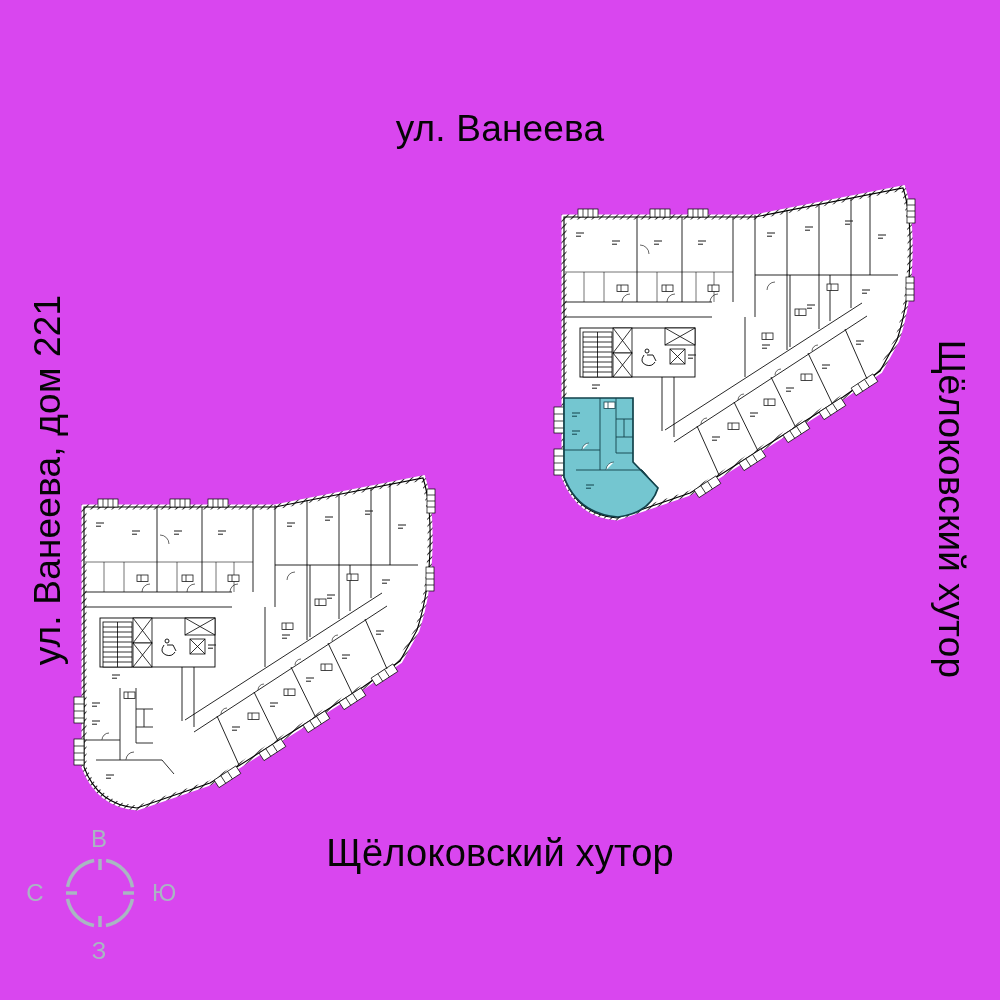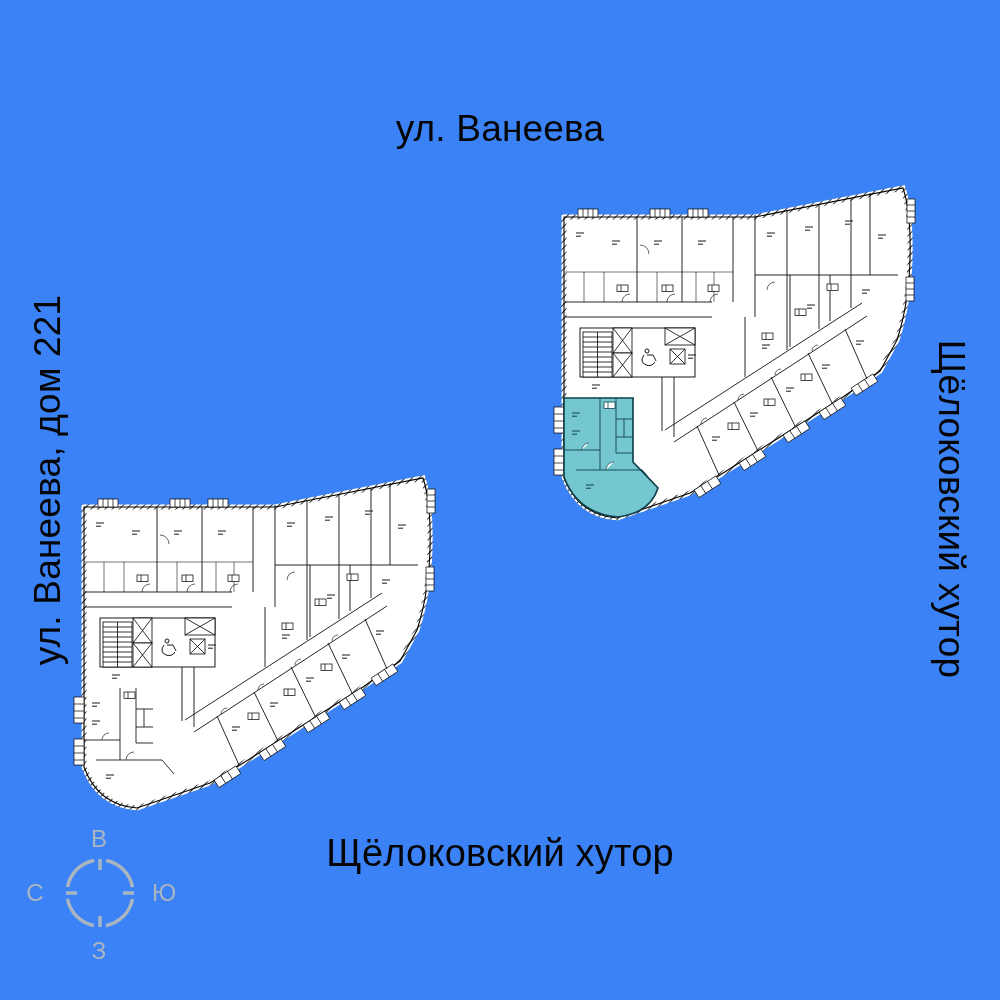--- a/index.html
+++ b/index.html
@@ -1,16 +1,16 @@
 <!DOCTYPE html>
 <html><head>
 <meta charset="utf-8">
 <style>
   html,body{margin:0;padding:0;background:#ffffff;width:1000px;height:1000px;overflow:hidden;}
-  .canvas{position:relative;width:1000px;height:1000px;background:#3b82f6;
+  .canvas{position:relative;width:1000px;height:1000px;background:#d946ef;
           font-family:"Liberation Sans","DejaVu Sans",sans-serif;color:#000;}
   .street-label{position:absolute;white-space:nowrap;color:#050505;letter-spacing:.2px;}
   .lbl-top{left:0;right:0;top:108px;text-align:center;font-size:37px;}
   .lbl-bottom{left:0;right:0;top:832px;text-align:center;font-size:38px;}
   .lbl-left{left:48px;top:480px;font-size:37px;transform:translate(-50%,-50%) rotate(-90deg);}
   .lbl-right{left:951px;top:509px;font-size:37px;transform:translate(-50%,-50%) rotate(90deg);}
   svg{position:absolute;display:block;}
   .plans{left:0;top:0;}
   .compass{left:20px;top:818px;}
   .compass text{font-size:24px;font-family:"Liberation Sans","DejaVu Sans",sans-serif;}

